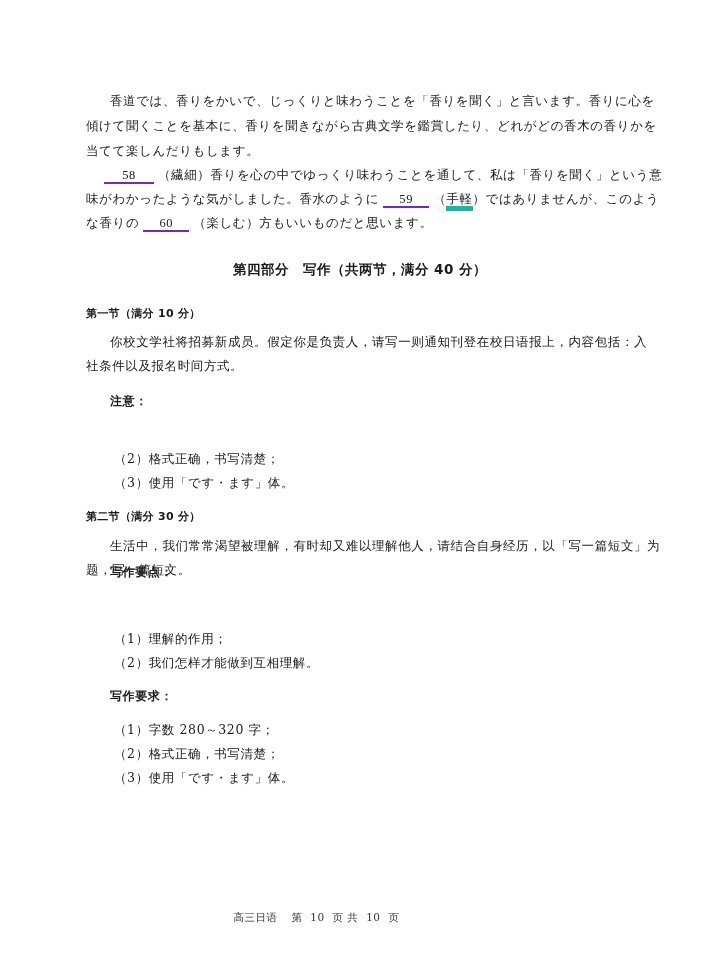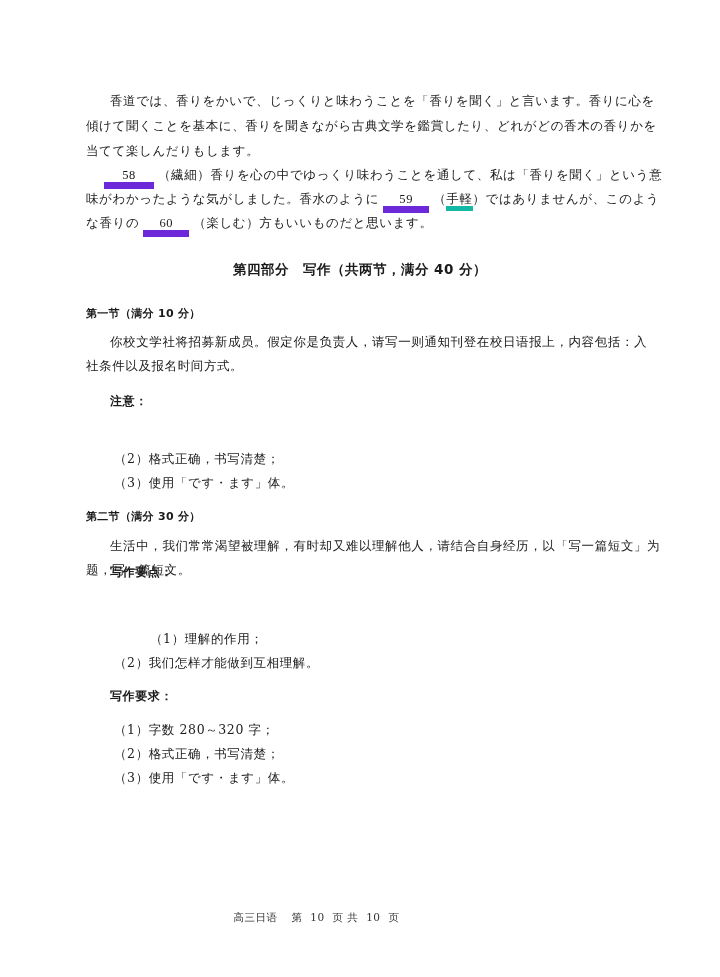--- a/index.html
+++ b/index.html
@@ -14,21 +14,21 @@
     font-size: 12.5px; line-height: 17px; white-space: nowrap;
     letter-spacing: 0.6px;
   }
   .indent { left: 110px; }
   .item { left: 114px; }
   .bold { font-weight: bold; font-family: "DejaVu Sans", "Liberation Sans", sans-serif; }
   .h1 { font-size: 13.5px; letter-spacing: 0.5px; text-align: center; }
   .h2 { font-size: 11px; letter-spacing: 0.3px; }
   .sub { font-size: 12px; }
   .blank {
-    display: inline-block; border-bottom: 7px solid #6d28d9;
+    display: inline-block; border-bottom: 2px solid #6d28d9;
     text-align: center; line-height: 14px; margin: 0 4px;
     font-family: "Liberation Serif", serif;
   }
   .u { border-bottom: 5px solid #14b8a6; }
   .footer {
     position: absolute; left: 0; width: 633px; top: 911px;
     text-align: center; font-size: 10.5px; color: #333;
     letter-spacing: 0.5px;
   }
   .footer span { margin: 0 2px; }
@@ -58,21 +58,21 @@
   <div class="line indent" style="top:333px;">你校文学社将招募新成员。假定你是负责人，请写一则通知刊登在校日语报上，内容包括：入</div>
   <div class="line" style="top:357px;">社条件以及报名时间方式。</div>
   <div class="line indent bold sub" style="top:393px;">注意：</div>
   <div class="line item" style="top:450px;">（2）格式正确，书写清楚；</div>
   <div class="line item" style="top:474px;">（3）使用「です・ます」体。</div>
 
   <div class="line bold h2" style="top:508px;">第二节（满分 30 分）</div>
   <div class="line indent" style="top:537px;">生活中，我们常常渴望被理解，有时却又难以理解他人，请结合自身经历，以「写一篇短文」为</div>
   <div class="line" style="top:561px;">题，写一篇短文。</div>
   <div class="line indent bold sub" style="top:564px;">写作要点：</div>
-  <div class="line item" style="top:630px;margin-left:36px;">（1）理解的作用；</div>
+  <div class="line item" style="top:630px;">（1）理解的作用；</div>
   <div class="line item" style="top:654px;">（2）我们怎样才能做到互相理解。</div>
   <div class="line indent bold sub" style="top:688px;">写作要求：</div>
   <div class="line item" style="top:721px;">（1）字数 280～320 字；</div>
   <div class="line item" style="top:745px;">（2）格式正确，书写清楚；</div>
   <div class="line item" style="top:769px;">（3）使用「です・ます」体。</div>
 
   <div class="footer">
     <span>高三日语</span>
     <span style="margin-left:8px;">第</span>
     <span>10</span>

